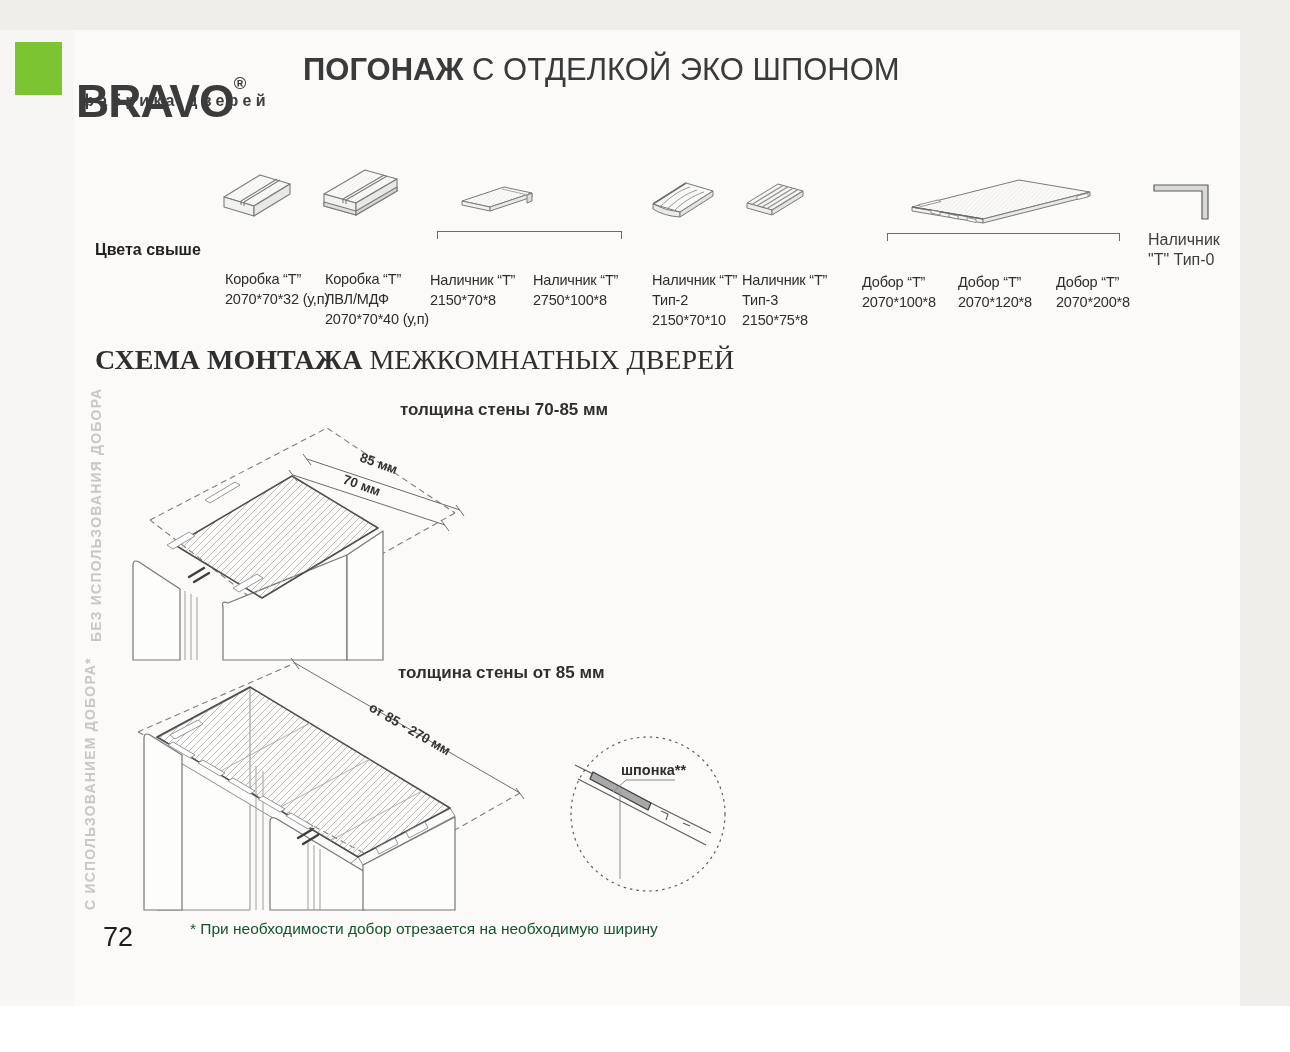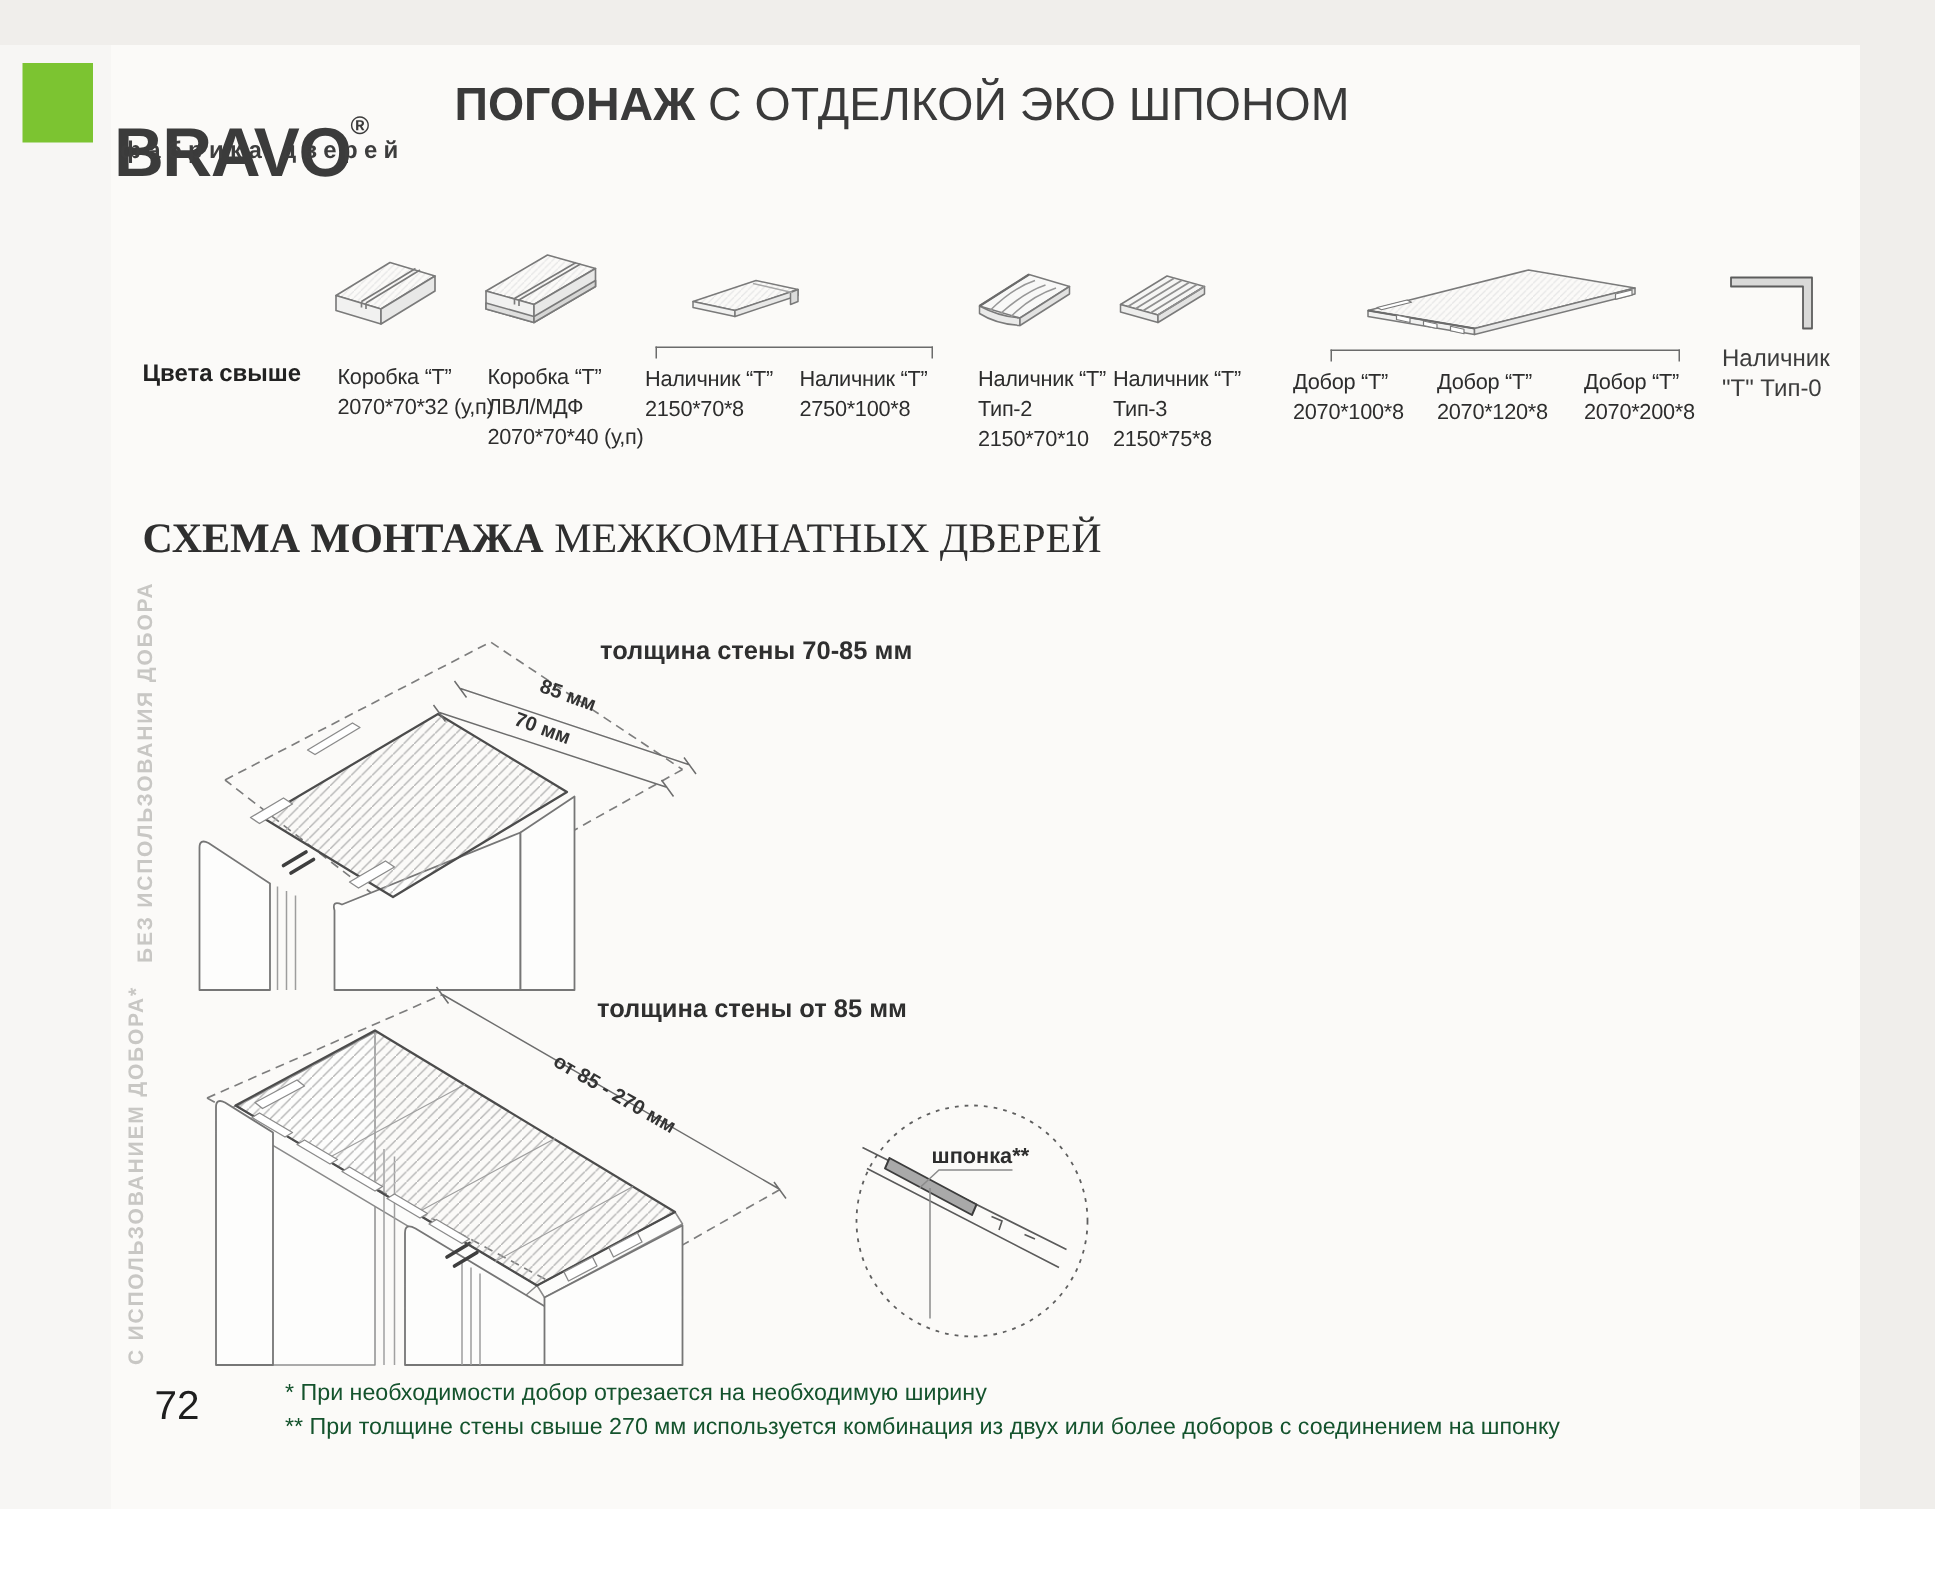--- a/index.html
+++ b/index.html
@@ -12,21 +12,21 @@
   .strip-bottom{left:0;top:1006px;width:1290px;height:46px;background:#ffffff;}
 
   .logo-square{left:15px;top:42px;width:47px;height:53px;}
   .brand{left:76px;top:34px;font-size:46px;font-weight:900;letter-spacing:-1px;color:#3b3b3b;white-space:nowrap;margin-top:40px;}
   .brand sup{font-size:17px;font-weight:700;vertical-align:28px;}
   .tagline{left:80px;top:92px;font-size:16px;font-weight:700;letter-spacing:4.2px;color:#3d3d3d;white-space:nowrap;}
   .main-title{left:303px;top:52px;font-size:31px;color:#3a3a3a;white-space:nowrap;}
   .main-title .b{font-weight:700;}
 
   .row-label{left:95px;top:241px;font-size:16px;font-weight:700;color:#222;white-space:nowrap;}
-  .plabel{font-size:14.5px;line-height:20px;color:#2d2d2d;letter-spacing:-0.2px;white-space:nowrap;}
+  .plabel{font-size:14.5px;line-height:20px;color:#2d2d2d;letter-spacing:-0.2px;white-space:nowrap;margin-top:27px;}
   .plabel-big{font-size:16px;line-height:20px;color:#3c3c3c;white-space:nowrap;}
   .bracket{height:7px;border-top:1.5px solid #6b6b6b;border-left:1.5px solid #6b6b6b;border-right:1.5px solid #6b6b6b;}
 
   .sec-heading{left:95px;top:344px;font-size:28px;color:#2f2f2f;white-space:nowrap;font-family:Liberation Serif, serif;}
   .sec-heading .b{font-weight:700;}
   .sec-sub{left:95px;top:376px;font-size:19px;color:#333;white-space:nowrap;}
 
   .side-label{writing-mode:vertical-rl;transform:rotate(180deg);text-align:center;
               color:#c8c7c4;font-size:14px;font-weight:700;letter-spacing:1.2px;white-space:nowrap;}
   .cap{font-size:17px;font-weight:700;color:#2f2f2f;white-space:nowrap;}
@@ -167,21 +167,21 @@
   <div class="abs plabel-big" style="left:1148px;top:230px">
     <div>Наличник</div>
     <div>"Т" Тип-0</div>
   </div>
 
   <div class="abs sec-heading"><span class="b">СХЕМА МОНТАЖА</span><span> МЕЖКОМНАТНЫХ ДВЕРЕЙ</span></div>
 
   <div class="abs side-label" style="left:88px;top:406px;height:236px;width:24px">БЕЗ ИСПОЛЬЗОВАНИЯ ДОБОРА</div>
   <div class="abs side-label" style="left:82px;top:660px;height:250px;width:24px">С ИСПОЛЬЗОВАНИЕМ ДОБОРА*</div>
 
-  <div class="abs cap" style="left:400px;top:424px">толщина стены 70-85 мм</div>
+  <div class="abs cap" style="left:400px;top:400px">толщина стены 70-85 мм</div>
 
   <svg class="abs" style="left:115px;top:405px" width="480" height="270" viewBox="0 0 480 270">
     <g fill="none" stroke="#7d7d7d" stroke-width="1.1" stroke-linejoin="round">
       <path d="M35,115 L212,23 L340,108" stroke-dasharray="6 4"></path>
       <path d="M340,108 L158,210 M158,210 L35,115" stroke-dasharray="6 4"></path>
     </g>
     <g fill="#fdfdfc" stroke="#767676" stroke-width="1.2" stroke-linejoin="round">
       <path d="M18,160 Q18,154 24,157 L65,184 L65,255 L18,255 Z"></path>
       <path d="M108,202 Q106,195 113,198 L232,150 L232,255 L108,255 Z"></path>
       <path d="M232,150 L268,126 L268,255 L232,255 Z"></path>
@@ -255,15 +255,14 @@
       <path d="M98,85 l7,3 l-2,6 M120,97 l7,3"></path>
     </g>
     <path d="M30,46 L88,77 L85,84 L27,53 Z" fill="#a9a9a9" stroke="#3d3d3d" stroke-width="1.3" stroke-linejoin="round"></path>
     <path d="M57,66 L57,153" stroke="#8b8b8b" stroke-width="1" fill="none"></path>
     <path d="M112,54 L63,54 L50,66" stroke="#8b8b8b" stroke-width="1" fill="none"></path>
     <text x="58" y="49" font-size="14.5" font-weight="700" fill="#2d2d2d">шпонка**</text>
   </svg>
 
   <div class="abs pagenum">72</div>
   <div class="abs foot-note" style="left:190px;top:920px">* При необходимости добор отрезается на необходимую ширину</div>
-  <div class="abs foot-note" style="left:190px;top:943px">** При толщине стены свыше 270 мм используется комбинация из двух или более доборов с соединением на шпонку</div>
 
 </div>
 
 </body></html>

